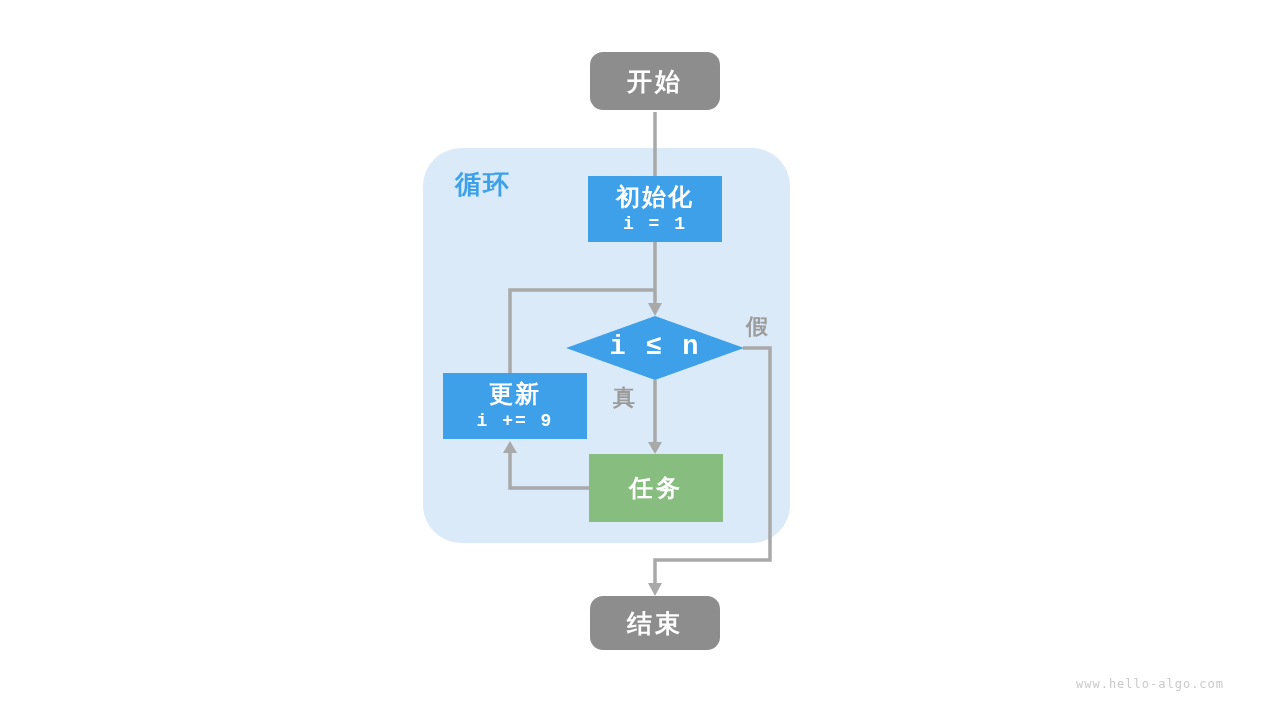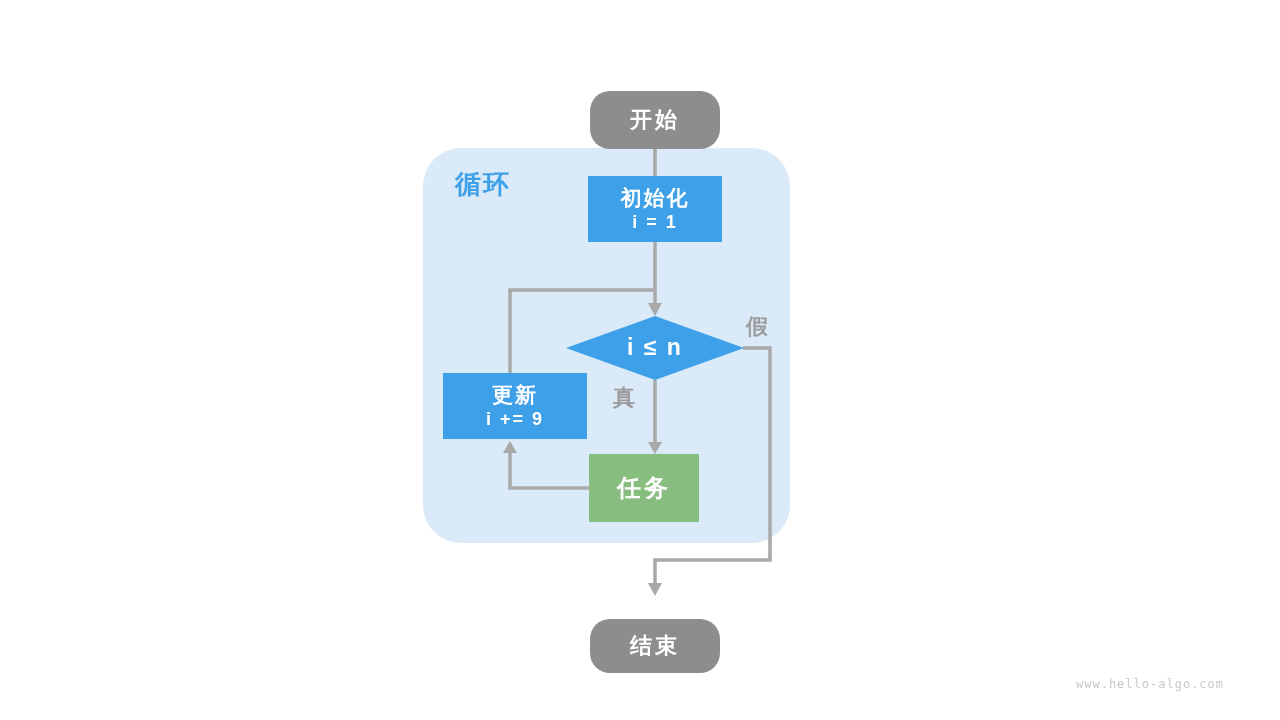--- a/index.html
+++ b/index.html
@@ -56,51 +56,51 @@
     display: flex;
     flex-direction: column;
     align-items: center;
     justify-content: center;
     color: #ffffff;
     z-index: 3;
     text-align: center;
   }
   .terminal {
     background: var(--node-gray);
-    border-radius: 20px;
-    font-size: 22px;
+    border-radius: 13px;
+    font-size: 25px;
     font-weight: bold;
     letter-spacing: 3px;
-    margin-top: 39px;
   }
   .process { background: var(--blue); }
   .process .title {
-    font-size: 21px;
+    font-size: 24px;
     font-weight: bold;
     letter-spacing: 2px;
     line-height: 1.3;
+    font-family: Liberation Serif, serif;
   }
   .code {
-    font-family: Liberation Sans, sans-serif;
+    font-family: Liberation Mono, monospace;
     font-size: 18px;
     font-weight: bold;
     letter-spacing: 2px;
     line-height: 1.3;
   }
   .task-box {
     background: var(--green);
     font-size: 24px;
     font-weight: bold;
     letter-spacing: 3px;
   }
   .diamond {
     background: var(--blue);
     clip-path: polygon(50% 0%, 100% 50%, 50% 100%, 0% 50%);
   }
-  .diamond .code { font-size: 23px; }
+  .diamond .code { font-size: 27px; }
   .edge-label {
     position: absolute;
     font-size: 22px;
     font-weight: bold;
     color: var(--edge-label-gray);
     z-index: 4;
   }
   .watermark {
     position: absolute;
     left: 1076px; top: 677px;
@@ -147,25 +147,25 @@
 
   <div class="box diamond" style="left:566px; top:316px; width:178px; height:64px;">
     <span class="code">i ≤ n</span>
   </div>
 
   <div class="box process" style="left:443px; top:373px; width:144px; height:66px;">
     <span class="title">更新</span>
     <span class="code">i += 9</span>
   </div>
 
-  <div class="box task-box" style="left:589px; top:454px; width:110px; height:68px;">
+  <div class="box task-box" style="left:589px; top:454px; width:134px; height:68px;">
     <span>任务</span>
   </div>
 
-  <div class="box terminal" style="left:590px; top:580px; width:130px; height:54px;">
+  <div class="box terminal" style="left:590px; top:596px; width:130px; height:54px;">
     <span>结束</span>
   </div>
 
   <div class="edge-label" style="left:613px; top:383px;">真</div>
   <div class="edge-label" style="left:746px; top:312px;">假</div>
 
   <div class="watermark">www.hello-algo.com</div>
 
 </div>
 

